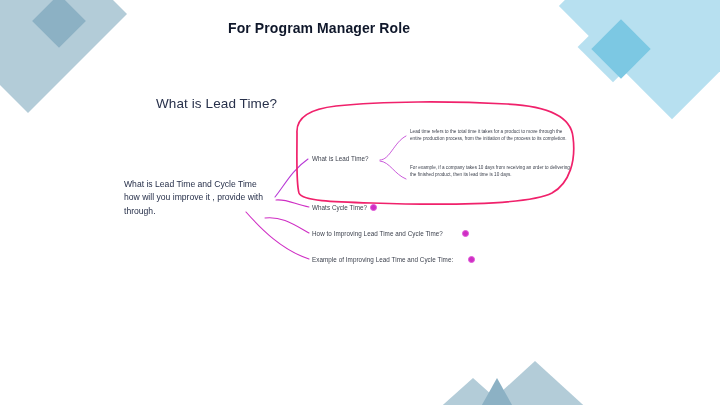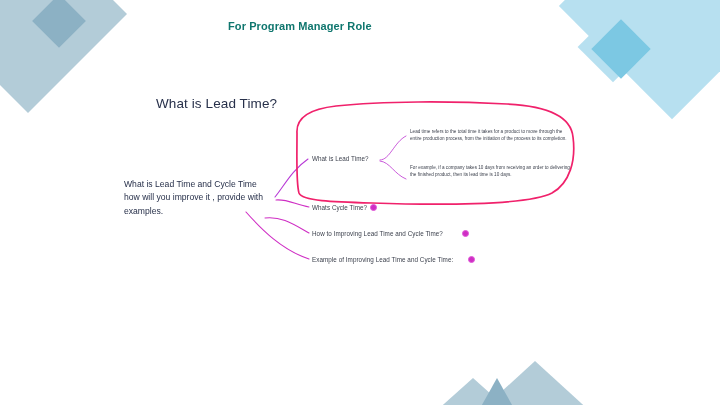--- a/index.html
+++ b/index.html
@@ -50,23 +50,23 @@
     width: 0; height: 0;
     border-left: 19px solid transparent;
     border-right: 19px solid transparent;
     border-bottom: 34px solid #8cb1c4;
   }
 
   
   #slide-title {
     position: absolute;
     left: 228px; top: 20px;
-    font-size: 11px;
+    font-size: 14px;
     font-weight: bold;
-    color: #0f766e;
+    color: #0f172a;
     letter-spacing: 0.1px;
   }
   #section-heading {
     position: absolute;
     left: 156px; top: 96px;
     font-size: 13.5px;
     color: #27304a;
     letter-spacing: 0.1px;
   }
   #prompt-text {
@@ -131,21 +131,21 @@
   <div class="deco diamond" id="deco-tr-big"></div>
   <div class="deco diamond" id="deco-tr-mid"></div>
   <div class="deco diamond" id="deco-tr-small"></div>
 
   <div class="deco" id="deco-bm-left"></div>
   <div class="deco" id="deco-bm-right"></div>
   <div class="deco" id="deco-bm-overlap"></div>
 
   <div id="slide-title">For Program Manager Role</div>
   <div id="section-heading">What is Lead Time?</div>
-  <div id="prompt-text">What is Lead Time and Cycle Time how will you improve it , provide with examples.</div>
+  <div id="prompt-text">What is Lead Time and Cycle Time how will you improve it , provide with through.</div>
 
   <svg id="mindmap-layer" viewBox="0 0 720 405">
 
     <g fill="none" stroke="#cf2ec4" stroke-width="1.1" stroke-linecap="round">
       <path d="M275,197 C284,186 292,170 308,159" stroke="#b83ad6"></path>
       <path d="M276,200 C288,199 296,205 309,207"></path>
       <path d="M265,218 C281,216 293,224 309,233"></path>
       <path d="M246,212 C262,230 282,250 309,259"></path>
     </g>
 

